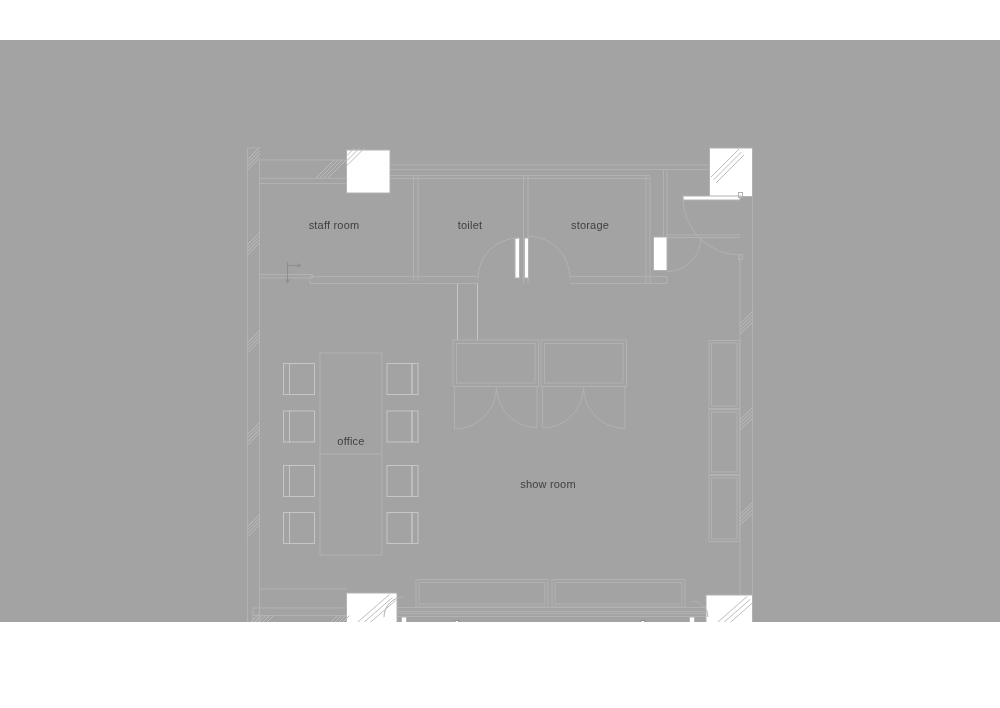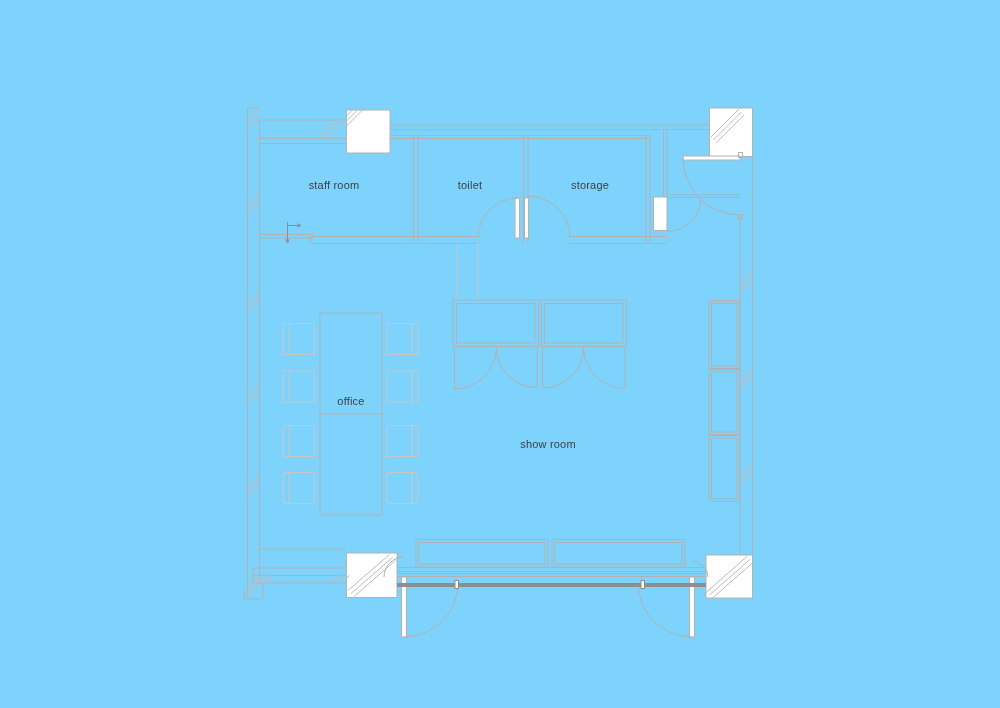--- a/index.html
+++ b/index.html
@@ -1,22 +1,23 @@
 <!DOCTYPE html>
 <html><head>
 <meta charset="utf-8">
 <style>
   html, body { margin: 0; padding: 0; background: #ffffff; }
   .page {
     position: relative;
     width: 1000px;
-    height: 708px;
-    background: #7dd3fc;
+    height: 582px;
+    background: #a3a3a3;
     font-family: "Liberation Sans", sans-serif;
     overflow: hidden;
+    margin-top: 40px;
   }
   svg text {
     font-family: "Liberation Sans", sans-serif;
     font-size: 11px;
     letter-spacing: 0.2px;
   }
   svg { display: block; }
 </style>
 </head>
 <body>

